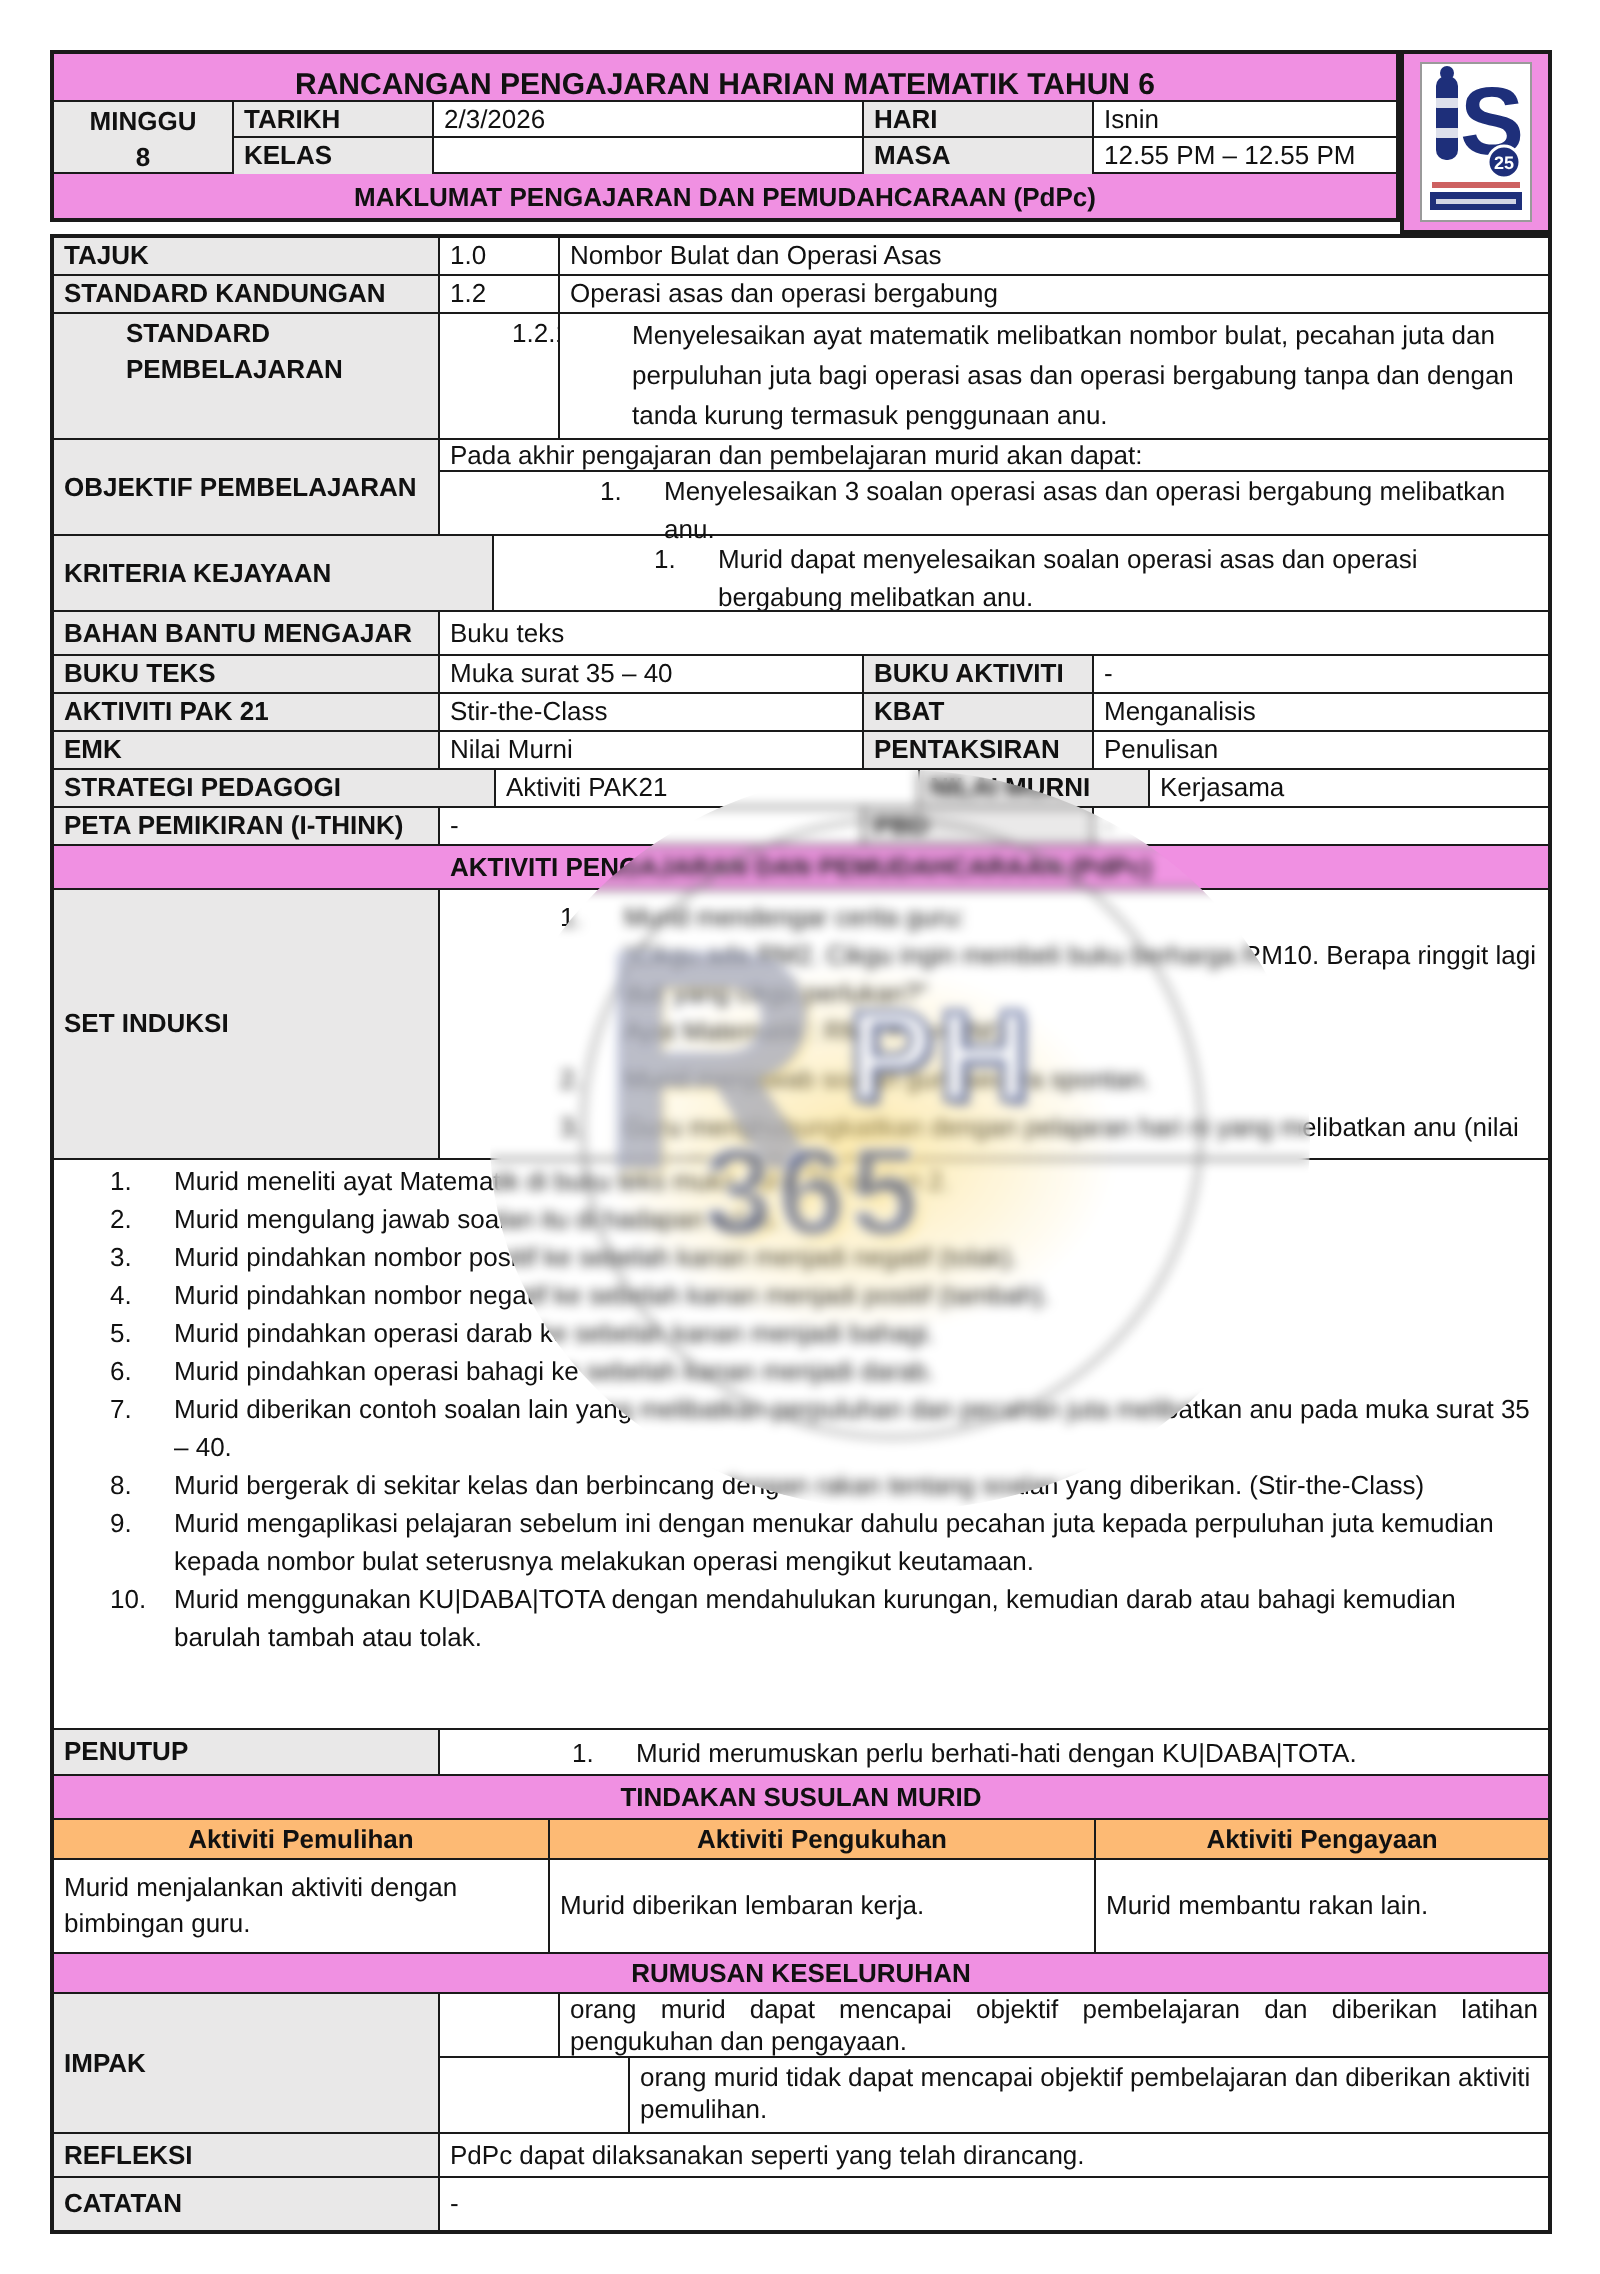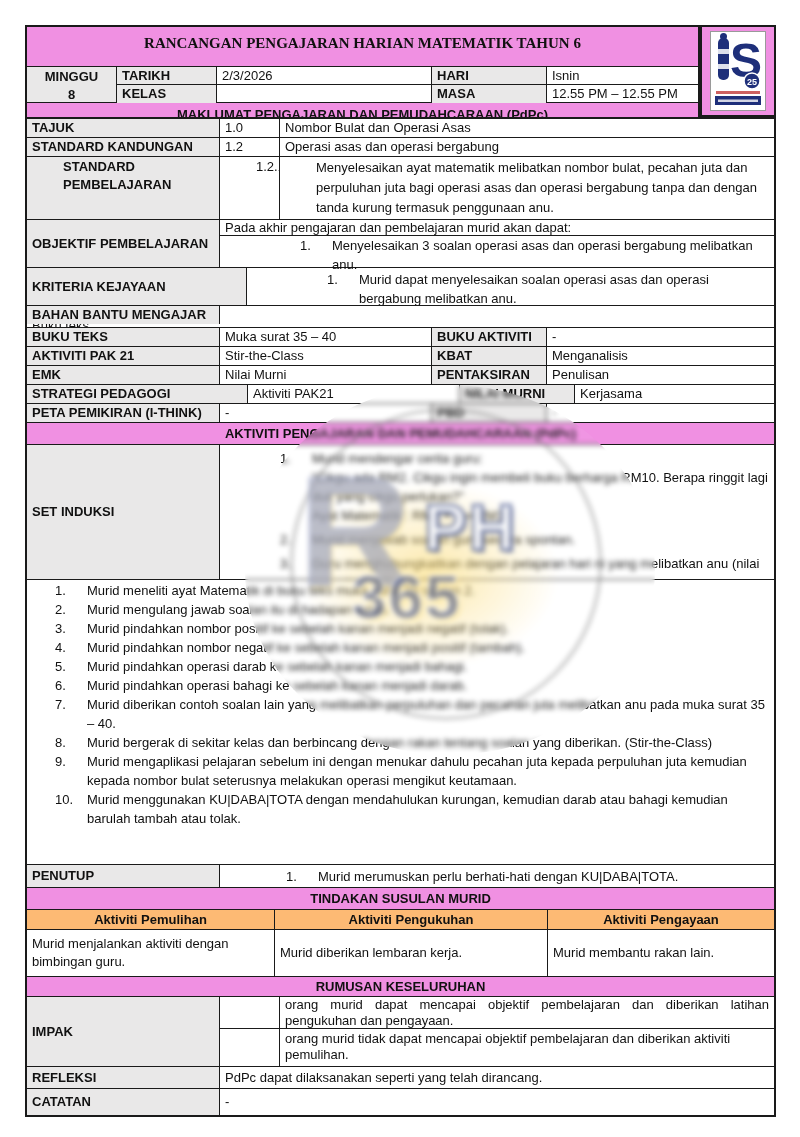--- a/index.html
+++ b/index.html
@@ -45,21 +45,21 @@
   .blur-overlay{position:absolute;z-index:6;left:245px;top:385px;width:410px;height:370px;
                 border-radius:50%;backdrop-filter:blur(2.6px);-webkit-backdrop-filter:blur(2.6px);
                 background:rgba(255,255,255,0.05);pointer-events:none;}
 </style>
 </head>
 <body>
 
 <div class="page">
 
   <div class="tbl" style="left:25px;top:25px;width:675px;">
-    <div class="row" style="height:40px;font-family:Liberation Serif, serif;">
+    <div class="row" style="height:24px;">
       <div class="cell title-cell" style="flex:1;background:#F090E2;">RANCANGAN PENGAJARAN HARIAN MATEMATIK TAHUN 6</div>
     </div>
     <div class="row" style="height:36px;">
       <div class="cell lbl" style="width:90px;text-align:center;padding-top:1px;">
         <div>MINGGU</div>
         <div>8</div>
       </div>
       <div class="stack">
         <div class="subrow" style="height:18px;">
           <div class="cell lbl vc" style="width:100px;">TARIKH</div>
@@ -130,21 +130,21 @@
     <div class="row" style="height:38px;">
       <div class="cell lbl vc" style="width:220px;">KRITERIA KEJAYAAN</div>
       <div class="cell olist" style="flex:1;padding-left:80px;">
         <div class="li">
           <span class="num">1.</span>
           <span class="txt">Murid dapat menyelesaikan soalan operasi asas dan operasi bergabung melibatkan anu.</span>
         </div>
       </div>
     </div>
 
-    <div class="row" style="height:22px;flex-direction:column;">
+    <div class="row" style="height:22px;">
       <div class="cell lbl vc" style="width:193px;">BAHAN BANTU MENGAJAR</div>
       <div class="cell vc" style="flex:1;">Buku teks</div>
     </div>
 
     <div class="row" style="height:19px;">
       <div class="cell lbl" style="width:193px;">BUKU TEKS</div>
       <div class="cell" style="width:212px;">Muka surat 35 – 40</div>
       <div class="cell lbl" style="width:115px;">BUKU AKTIVITI</div>
       <div class="cell" style="flex:1;">-</div>
     </div>
@@ -266,21 +266,21 @@
 
     <div class="row pinkrow" style="height:20px;">RUMUSAN KESELURUHAN</div>
 
     <div class="row" style="height:70px;">
       <div class="cell lbl vc" style="width:193px;">IMPAK</div>
       <div class="stack">
         <div class="subrow" style="height:32px;">
           <div class="cell" style="width:60px;"></div>
           <div class="cell just" style="flex:1;line-height:16px;">orang murid dapat mencapai objektif pembelajaran dan diberikan latihan pengukuhan dan pengayaan.</div>
         </div>
-        <div class="subrow" style="flex:1;">
+        <div class="subrow" style="flex:1;padding-left:35px;">
           <div class="cell" style="width:60px;"></div>
           <div class="cell" style="flex:1;line-height:16px;padding-top:2px;">orang murid tidak dapat mencapai objektif pembelajaran dan diberikan aktiviti pemulihan.</div>
         </div>
       </div>
     </div>
 
     <div class="row" style="height:22px;">
       <div class="cell lbl vc" style="width:193px;">REFLEKSI</div>
       <div class="cell vc" style="flex:1;">PdPc dapat dilaksanakan seperti yang telah dirancang.</div>
     </div>

